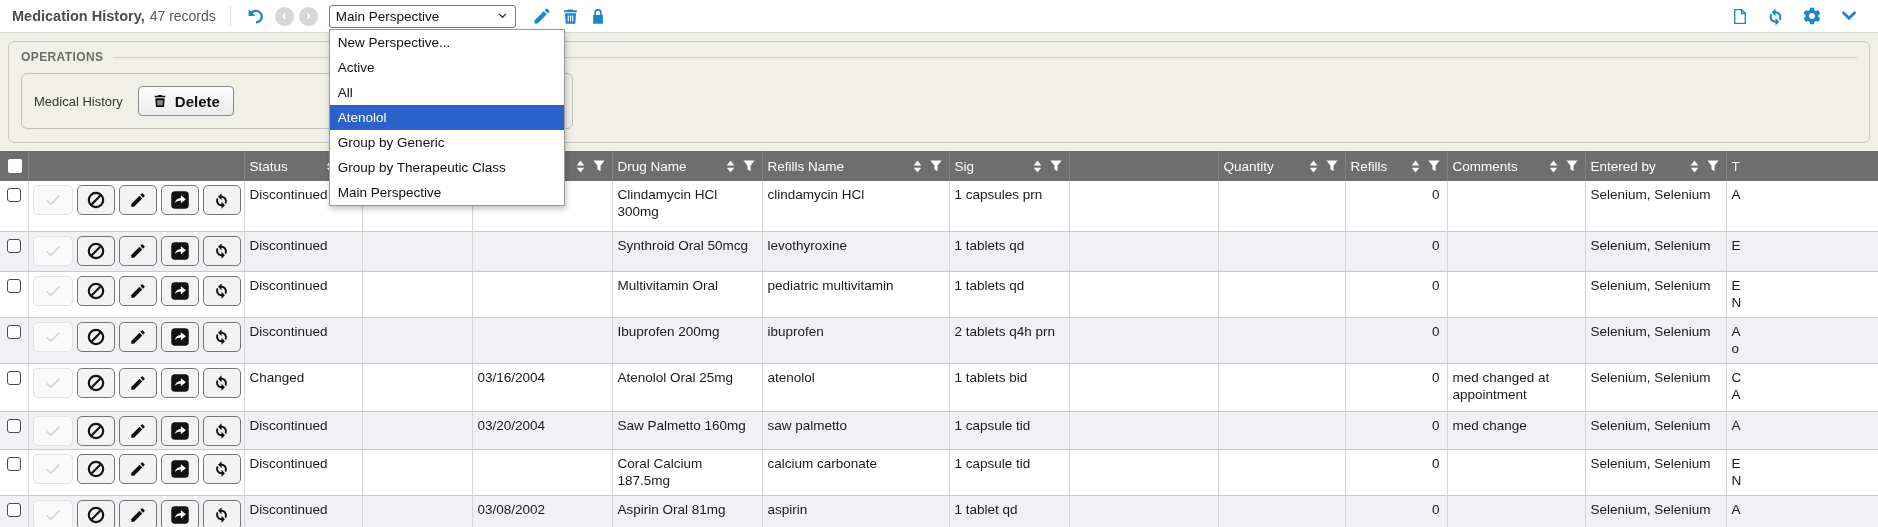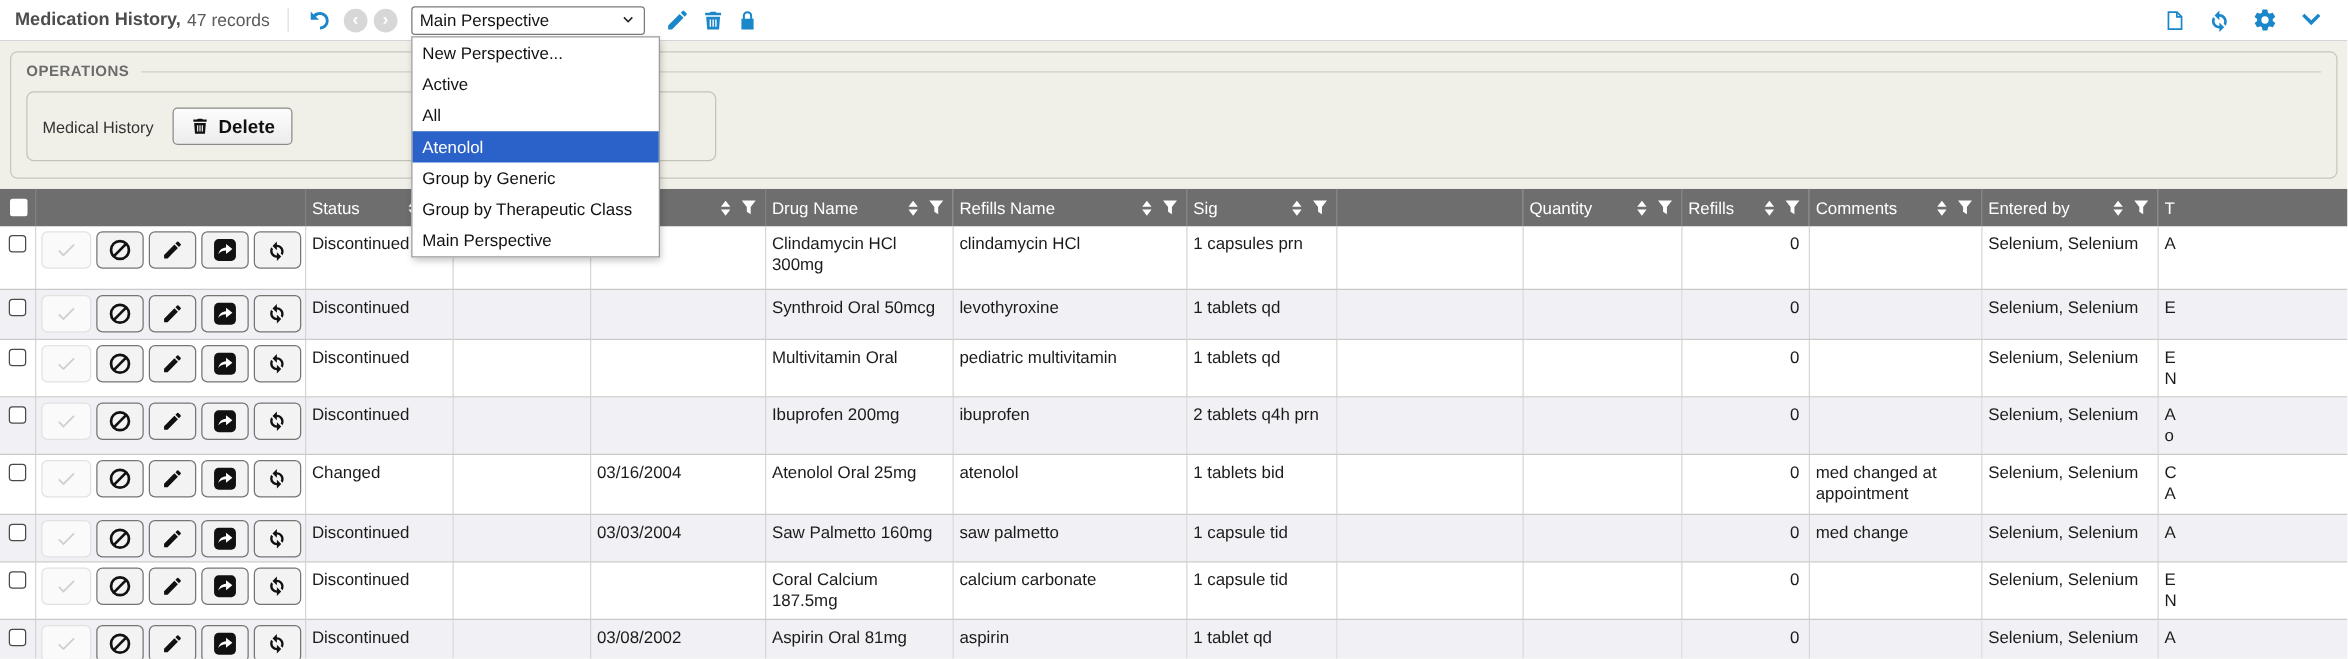--- a/index.html
+++ b/index.html
@@ -14,21 +14,21 @@
   .tb-icon { display:flex; align-items:center; justify-content:center; cursor:pointer; }
   .undo { margin-right:9px; }
   .circ { width:19px; height:19px; border-radius:50%; background:#d7d7d7; color:#fff;
     font-size:14px; font-weight:bold; display:flex; align-items:center; justify-content:center;
     margin-right:5px; line-height:1; padding-bottom:2px; }
   
   .sel-wrap { position:relative; margin-left:6px; }
   .psel { width:187px; height:23px; border:1px solid #7a7a7a; border-radius:3px; background:#fff;
     display:flex; align-items:center; font-size:13.5px; color:#111; padding:0 6px; cursor:pointer; }
   .psel .lbl { flex:1; }
-  .menu { position:absolute; top:24px; left:0; width:199px; background:#fff;
+  .menu { position:absolute; top:24px; left:0; width:236px; background:#fff;
     border:1px solid #9a9a9a; box-shadow:1px 3px 6px rgba(0,0,0,.25); z-index:100; }
   .menu div { height:25px; display:flex; align-items:center; padding-left:8px;
     font-size:13.5px; color:#111; cursor:pointer; }
   .menu div.sel { background:#2a62c9; color:#fff; }
   .after-sel { display:flex; align-items:center; gap:9px; margin-left:16px; }
   .spacer { flex:1; }
   .right-icons { display:flex; align-items:center; gap:16px; }
   
   .ops-wrap { height:118px; background:#f1f0e8; padding:8px; }
   .ops-box { height:102px; border:1px solid #c7c6bf; border-radius:6px; padding:8px 12px 0 12px; }
@@ -648,21 +648,21 @@
               </span>
               <span class="abtn">
                 <svg viewBox="0 0 24 24" width="19" height="19">
                   <path fill="#111" d="M12 6V2.8L7.6 7.2 12 11.6V8.4c2.4 0 4.4 2 4.4 4.4 0 .7-.2 1.4-.5 2l1.8 1.8c.7-1.1 1.1-2.4 1.1-3.8C18.8 9 15.8 6 12 6zm0 10.8c-2.4 0-4.4-2-4.4-4.4 0-.7.2-1.4.5-2L6.3 8.6c-.7 1.1-1.1 2.4-1.1 3.8 0 3.8 3 6.8 6.8 6.8v3.2l4.4-4.4-4.4-4.4v3.2z"></path>
                 </svg>
               </span>
             </div>
           </td>
           <td>Discontinued</td>
           <td></td>
-          <td>03/03/2004</td>
+          <td>03/20/2004</td>
           <td>Saw Palmetto 160mg</td>
           <td>saw palmetto</td>
           <td>1 capsule tid</td>
           <td></td>
           <td></td>
           <td class="num">0</td>
           <td>med change</td>
           <td>Selenium, Selenium</td>
           <td class="tcl">A</td>
         </tr>

